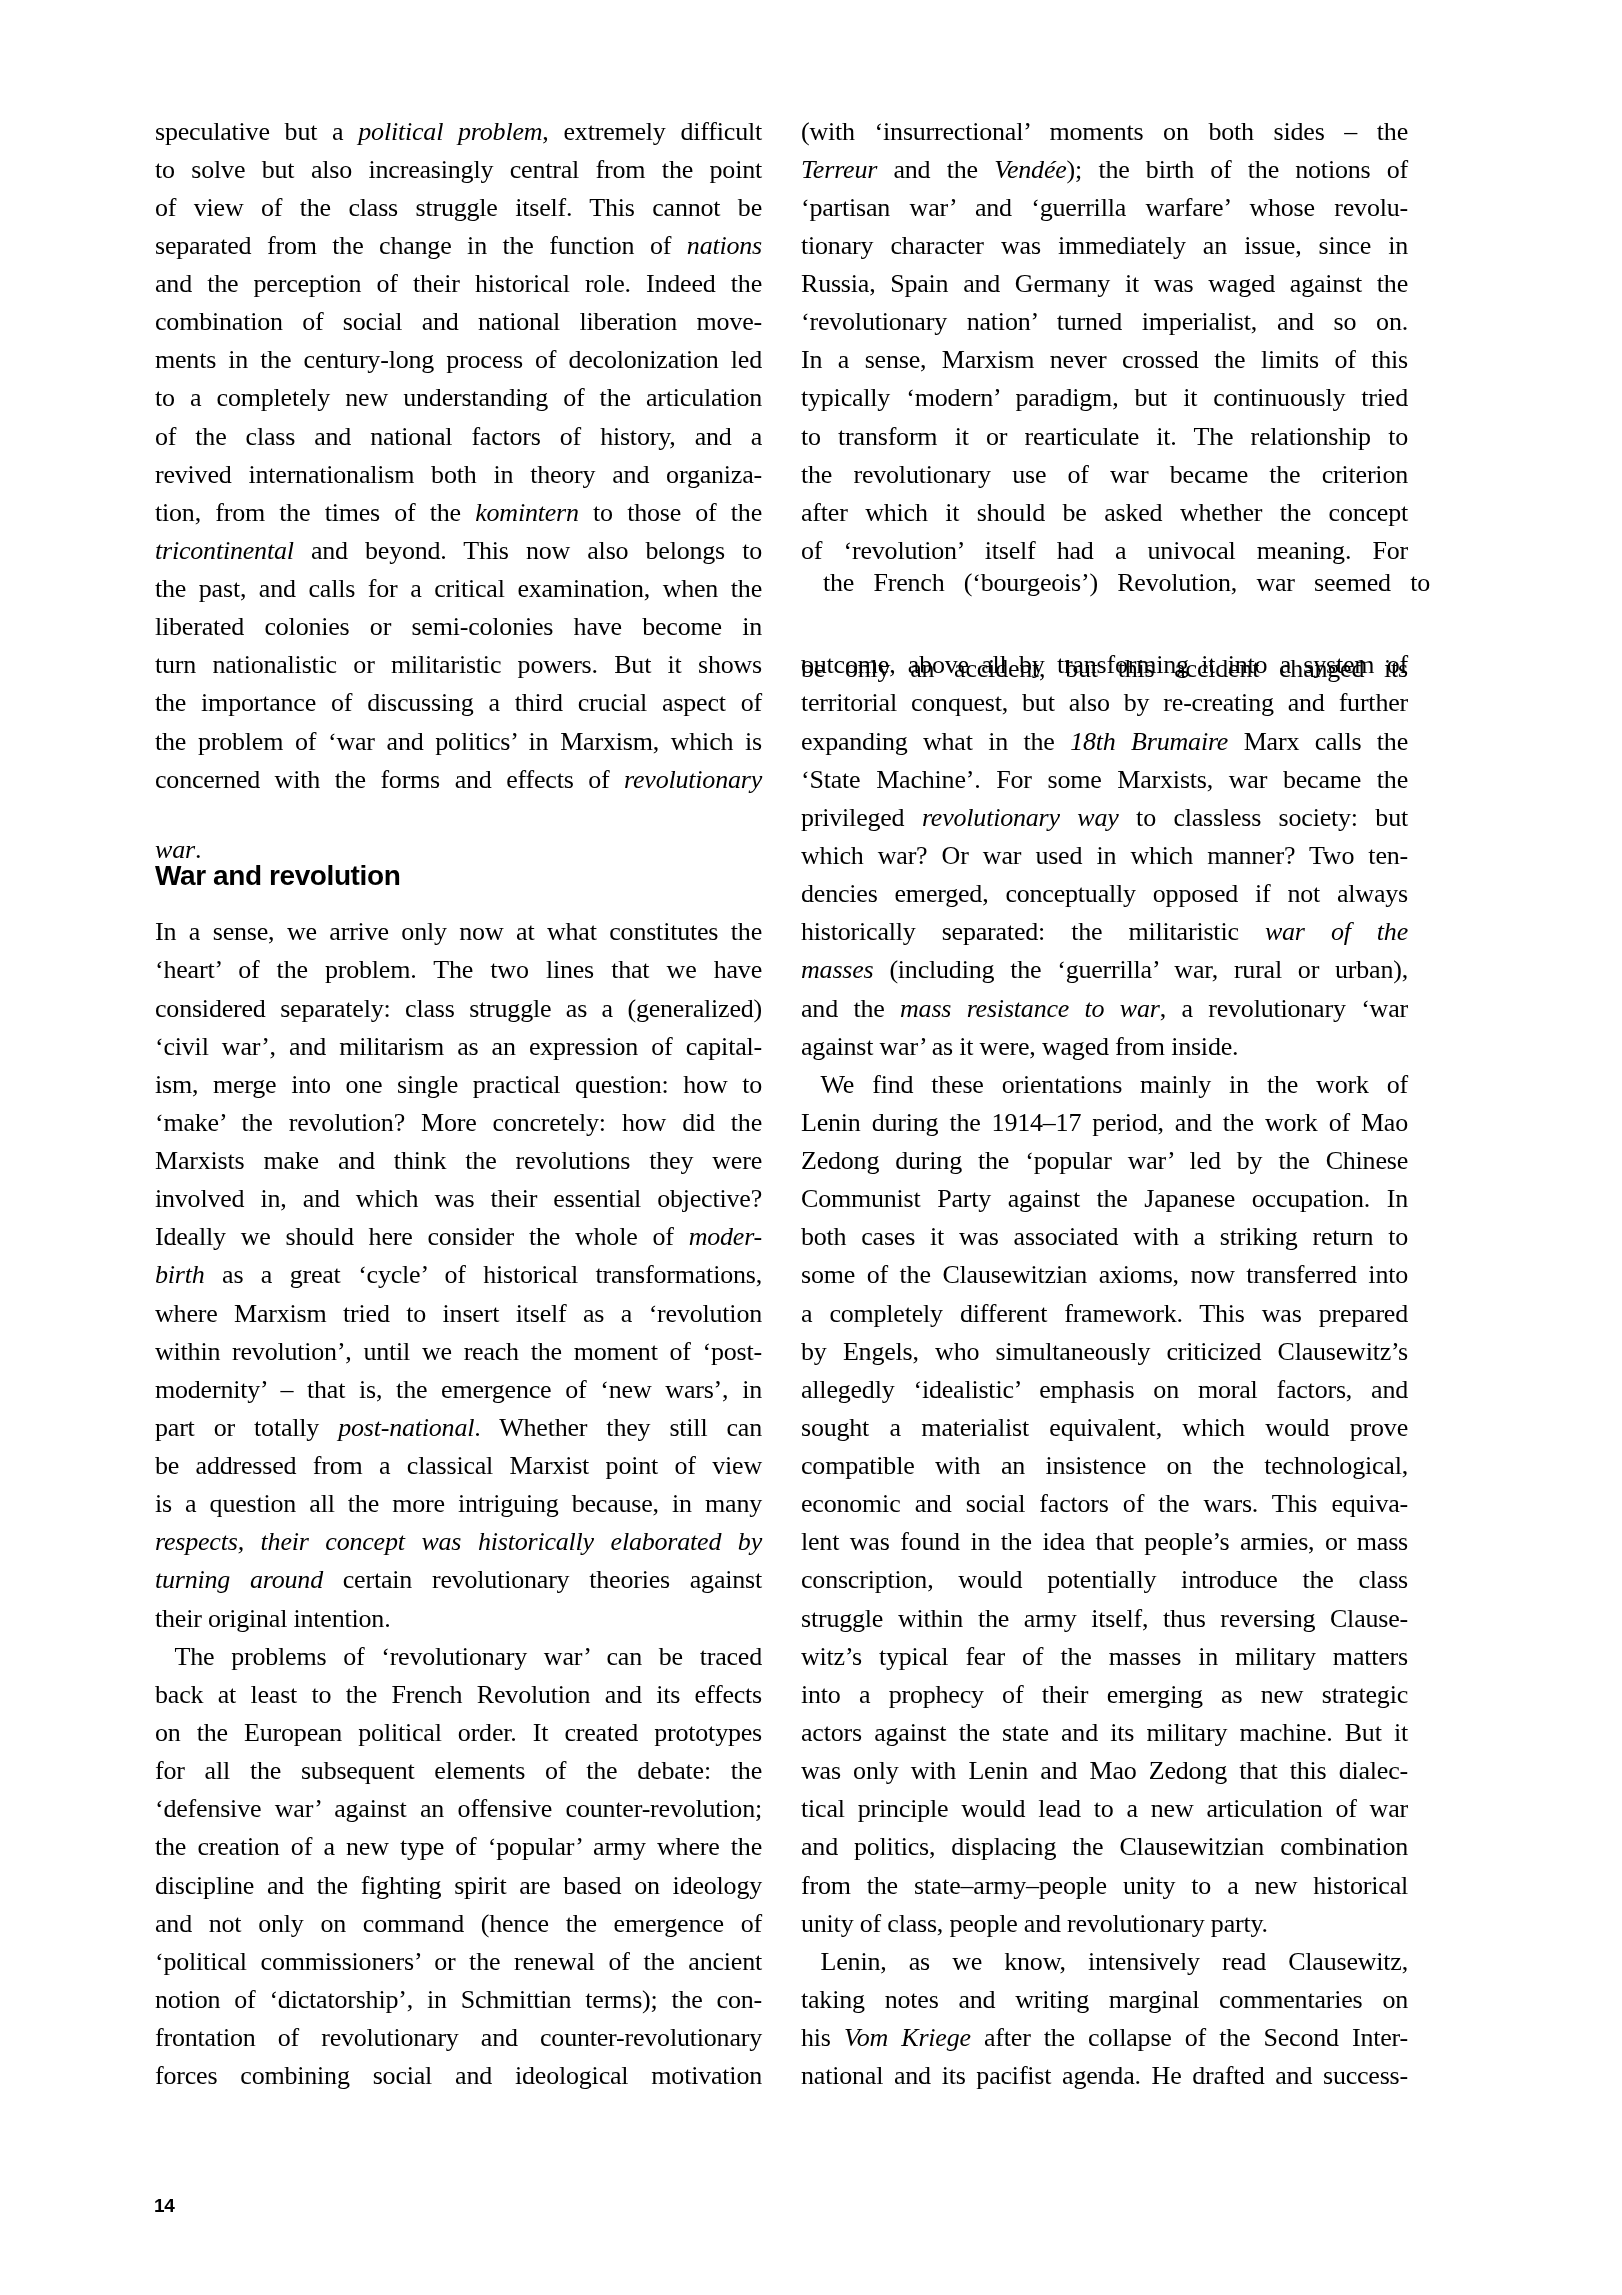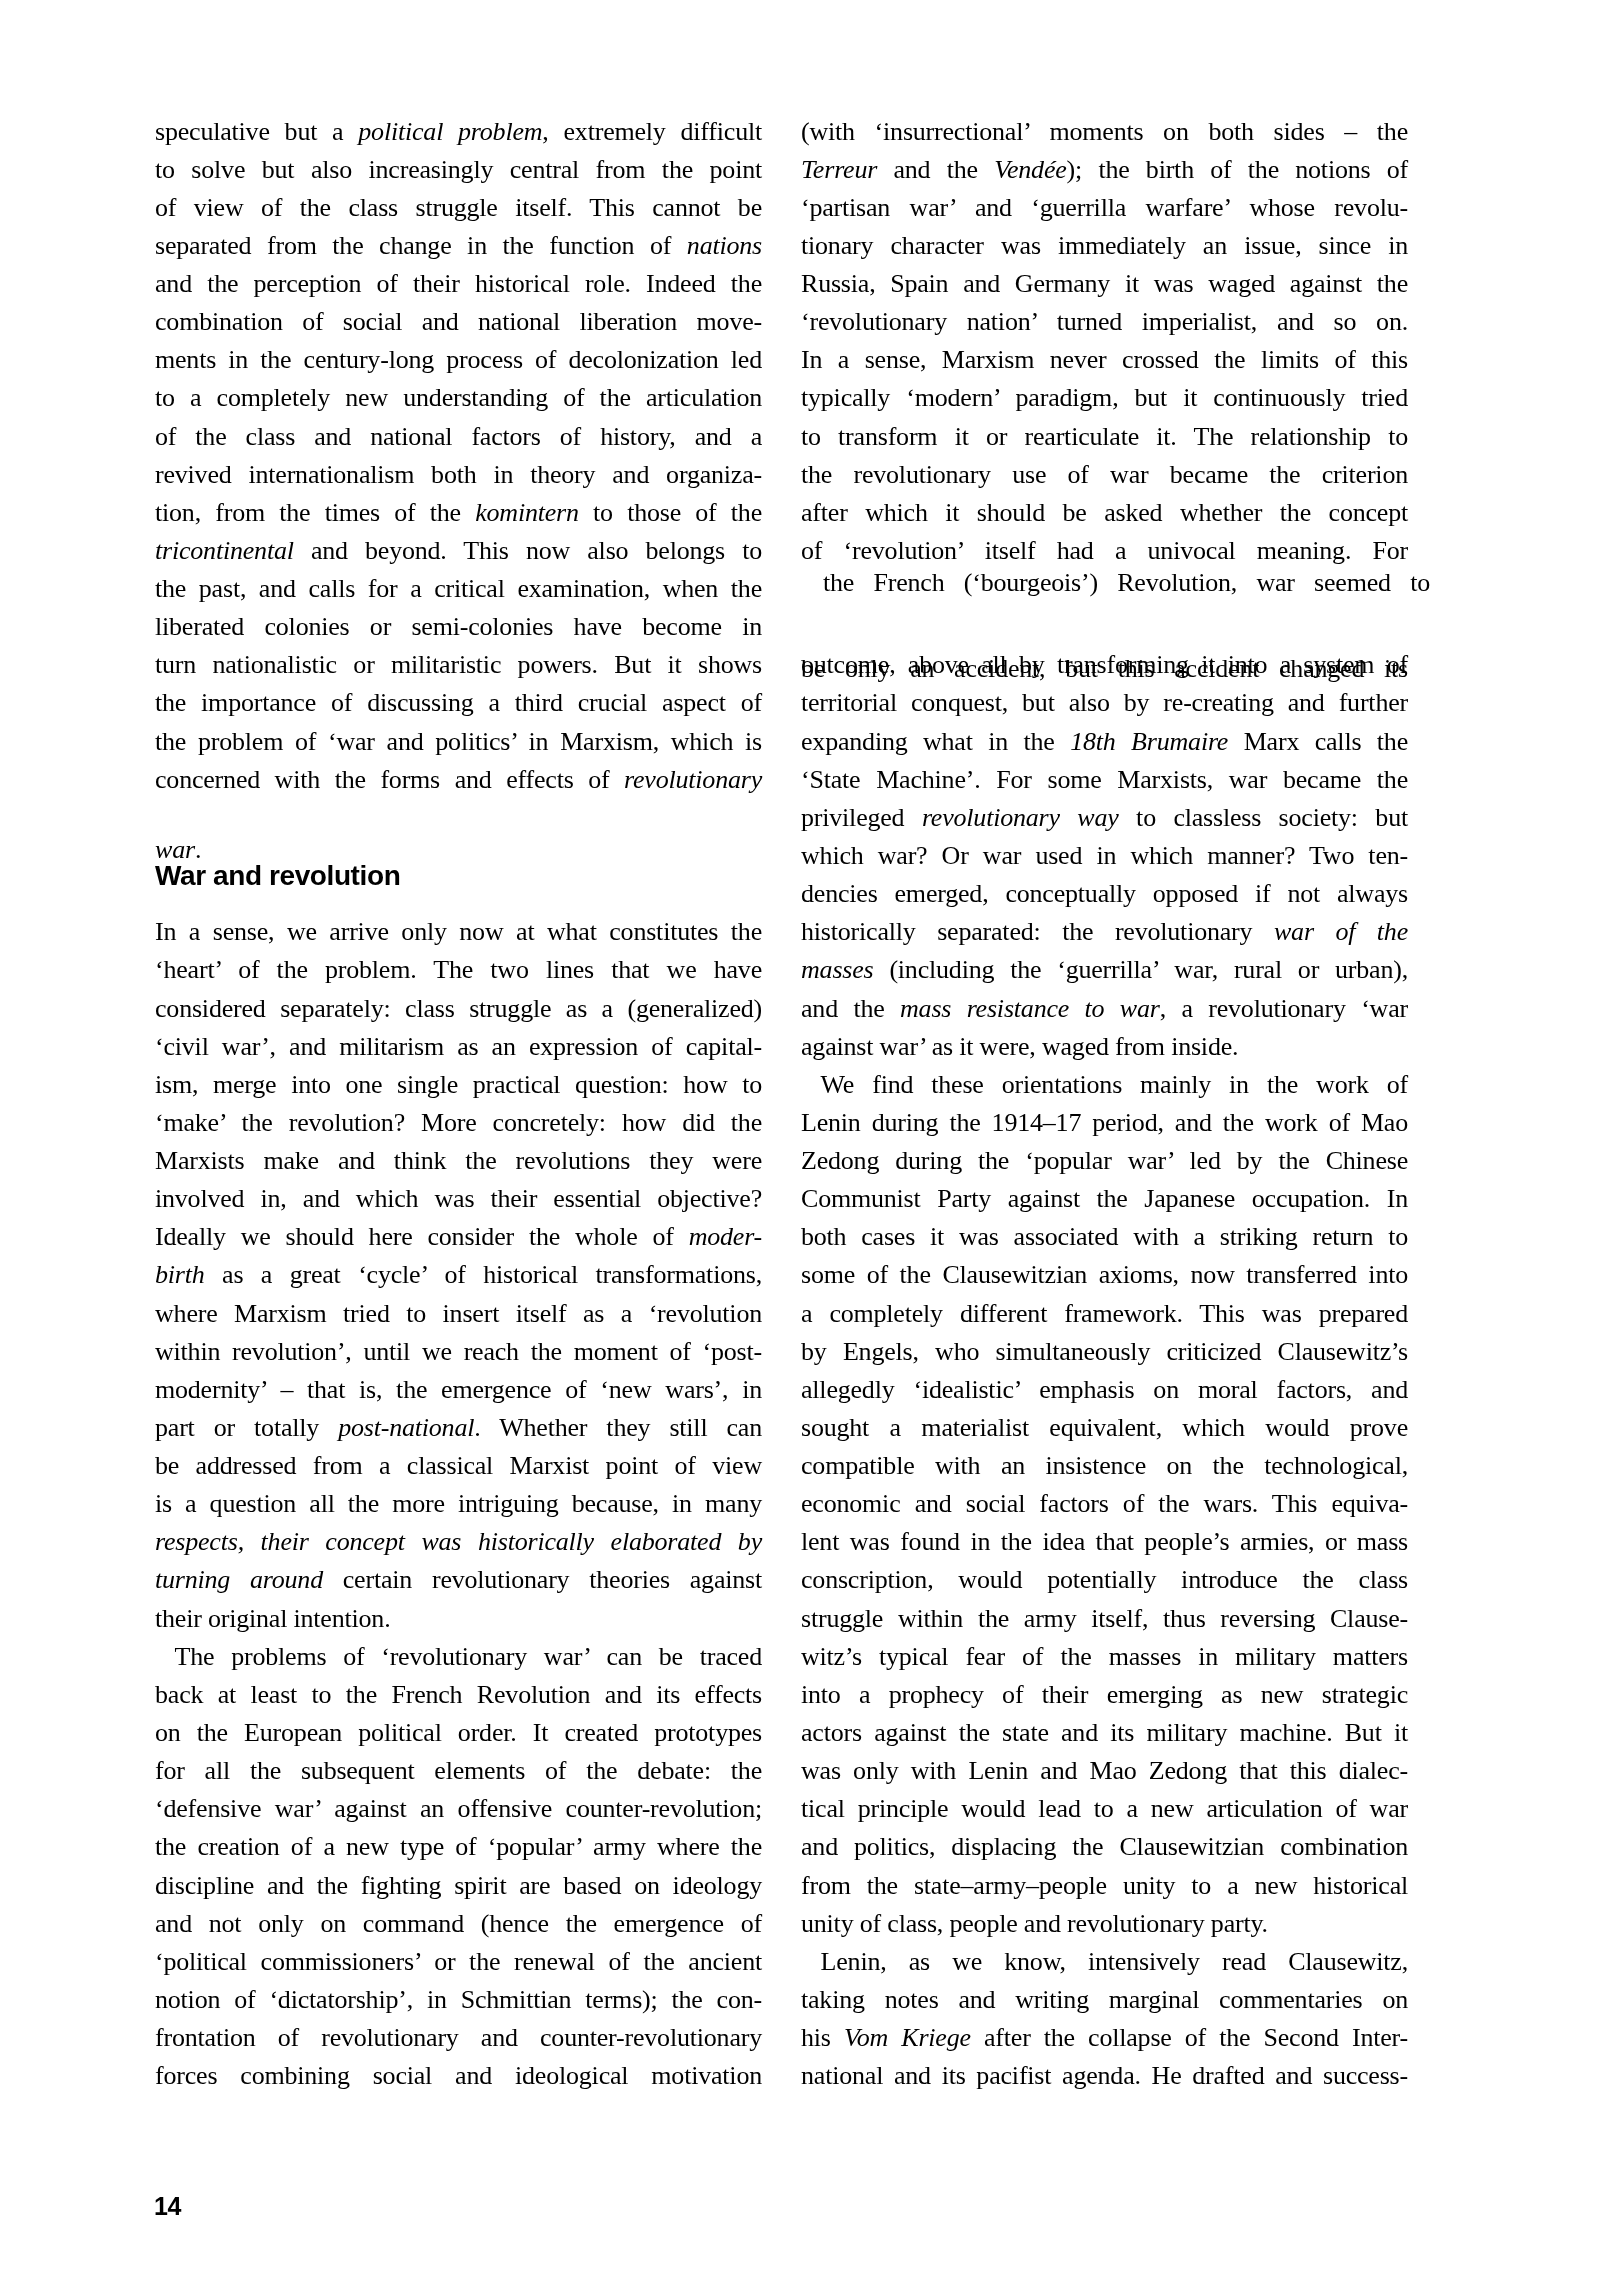--- a/index.html
+++ b/index.html
@@ -59,21 +59,21 @@
     line-height: 33px;
     letter-spacing: -0.4px;
     white-space: nowrap;
   }
   .page-number {
     position: absolute;
     left: 154px;
     top: 2193px;
     font-family: "Liberation Sans", "DejaVu Sans", sans-serif;
     font-weight: bold;
-    font-size: 25px;
+    font-size: 19px;
     line-height: 26px;
     letter-spacing: -0.3px;
   }
 </style>
 </head>
 <body>
 
 <div class="page">
   <div class="column col-left" id="col-left">
       <div>
@@ -150,21 +150,21 @@
         <div class="line" style="top: 532px;"><span>of ‘revolution’ itself had a univocal meaning. For</span></div>
         <div class="line" style="top: 564px; margin-left: 22px;"><span>the French (‘bourgeois’) Revolution, war seemed to</span></div>
         <div class="line" style="top: 608px; margin-top: 42px;"><span>be only an accident, but this accident changed its</span></div>
         <div class="line" style="top: 646px;"><span>outcome, above all by transforming it into a system of</span></div>
         <div class="line" style="top: 684px;"><span>territorial conquest, but also by re-creating and further</span></div>
         <div class="line" style="top: 723px;"><span>expanding what in the </span><i>18th Brumaire</i><span> Marx calls the</span></div>
         <div class="line" style="top: 761px;"><span>‘State Machine’. For some Marxists, war became the</span></div>
         <div class="line" style="top: 799px;"><span>privileged </span><i>revolutionary way</i><span> to classless society: but</span></div>
         <div class="line" style="top: 837px;"><span>which war? Or war used in which manner? Two ten-</span></div>
         <div class="line" style="top: 875px;"><span>dencies emerged, conceptually opposed if not always</span></div>
-        <div class="line" style="top: 913px;"><span>historically separated: the revolutionary </span><i>war of the</i></div>
+        <div class="line" style="top: 913px;"><span>historically separated: the militaristic </span><i>war of the</i></div>
         <div class="line" style="top: 951px;"><i>masses</i><span> (including the ‘guerrilla’ war, rural or urban),</span></div>
         <div class="line" style="top: 990px;"><span>and the </span><i>mass resistance to war</i><span>, a revolutionary ‘war</span></div>
         <div class="line last" style="top: 1028px;"><span>against war’ as it were, waged from inside.</span></div>
       </div>
       <div>
         <div class="line indent" style="top: 1066px;"><span>We find these orientations mainly in the work of</span></div>
         <div class="line" style="top: 1104px;"><span>Lenin during the 1914–17 period, and the work of Mao</span></div>
         <div class="line" style="top: 1142px;"><span>Zedong during the ‘popular war’ led by the Chinese</span></div>
         <div class="line" style="top: 1180px;"><span>Communist Party against the Japanese occupation. In</span></div>
         <div class="line" style="top: 1218px;"><span>both cases it was associated with a striking return to</span></div>

